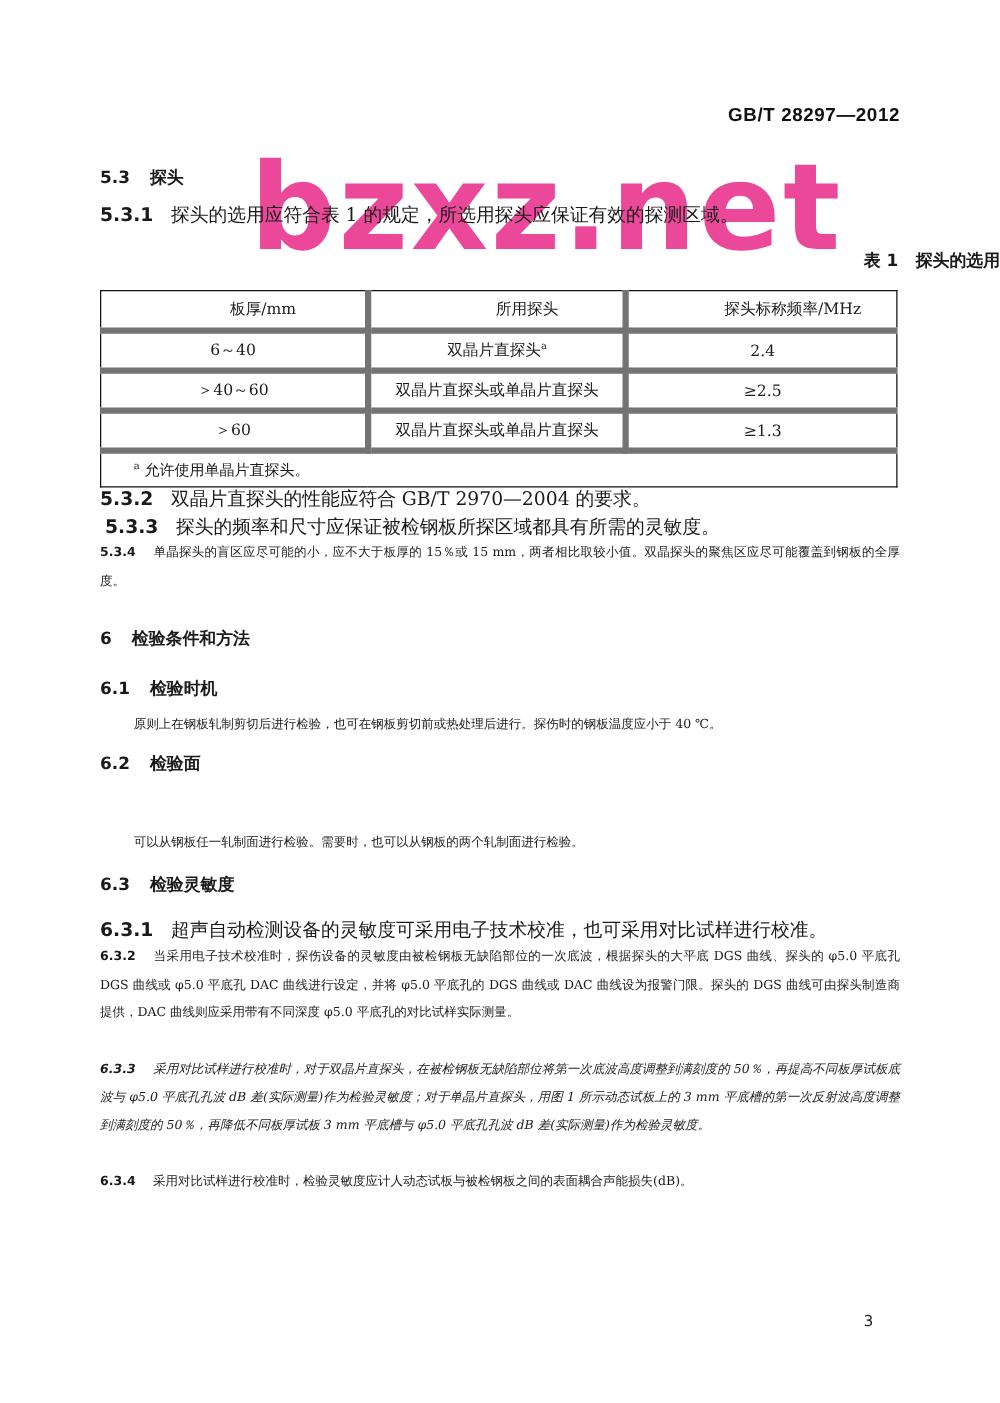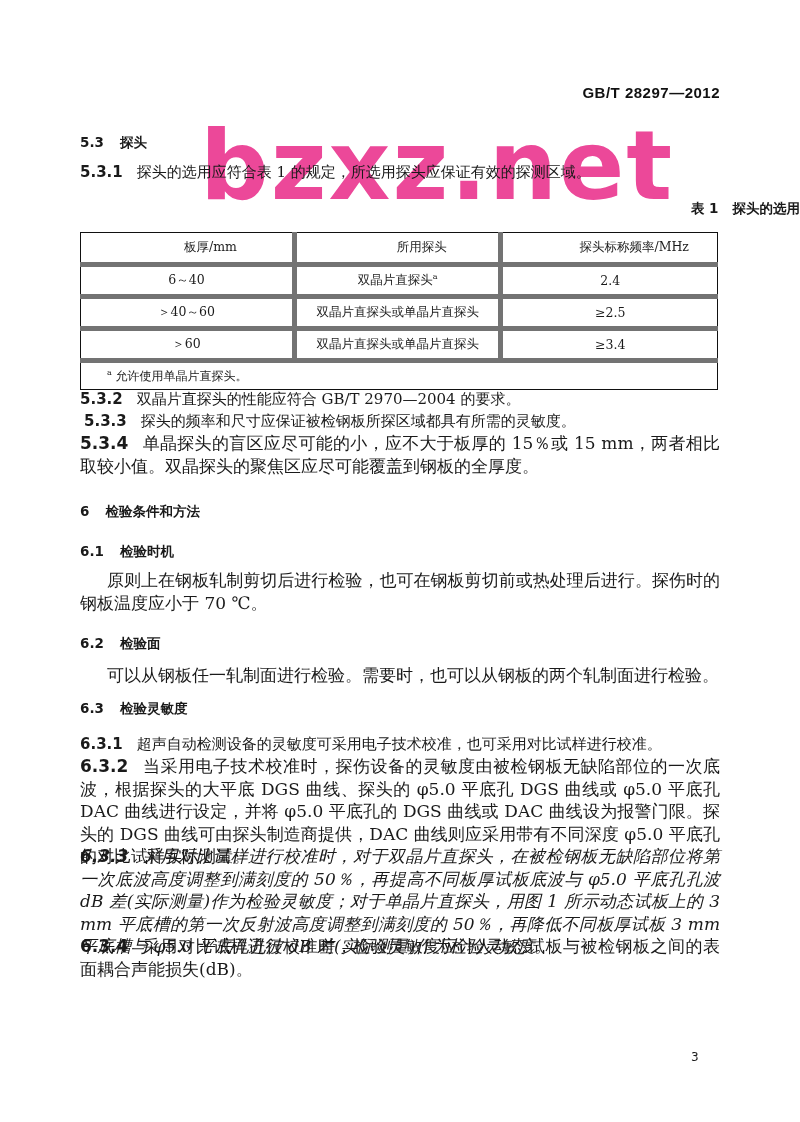--- a/index.html
+++ b/index.html
@@ -61,21 +61,21 @@
       font-family: "DejaVu Sans", "Liberation Sans", sans-serif;
       font-weight: bold;
       margin-right: 14px;
     }
     .heading .num { margin-right: 16px; }
     .para {
       position: absolute;
       z-index: 1;
       left: 80px;
       width: 640px;
-      font-size: 17px;
+      font-size: 10px;
       line-height: 22.5px;
       text-align: justify;
     }
     .indent { text-indent: 27px; }
     .table-caption {
       position: absolute;
       left: 0;
       width: 800px;
       top: 200px;
       text-align: right;
@@ -159,21 +159,21 @@
       <td>2.4</td>
     </tr>
     <tr>
       <td>＞40～60</td>
       <td>双晶片直探头或单晶片直探头</td>
       <td>≥2.5</td>
     </tr>
     <tr>
       <td>＞60</td>
       <td>双晶片直探头或单晶片直探头</td>
-      <td>≥3.4</td>
+      <td>≥1.3</td>
     </tr>
     <tr>
       <td class="footnote" colspan="3"><span class="sup">a</span> <span>允许使用单晶片直探头。</span></td>
     </tr>
   </tbody>
     </table>
 
   <div class="abs" style="left:80px; top:388px;">
     <span class="num">5.3.2</span><span>双晶片直探头的性能应符合 GB/T 2970—2004 的要求。</span>
   </div>
@@ -186,23 +186,23 @@
     <span class="num">5.3.4</span><span>单晶探头的盲区应尽可能的小，应不大于板厚的 15％或 15 mm，两者相比取较小值。双晶探头的聚焦区应尽可能覆盖到钢板的全厚度。</span>
   </div>
 
   <div class="abs heading" style="left:80px; top:500px;">
     <span class="num">6</span><span>检验条件和方法</span>
   </div>
 
   <div class="abs heading" style="left:80px; top:540px;">
     <span class="num">6.1</span><span>检验时机</span>
   </div>
-  <div class="para indent" style="top:569px;">原则上在钢板轧制剪切后进行检验，也可在钢板剪切前或热处理后进行。探伤时的钢板温度应小于 70 ℃。</div>
-
-  <div class="abs heading" style="left:80px; top:632px;">
+  <div class="para indent" style="top:569px;">原则上在钢板轧制剪切后进行检验，也可在钢板剪切前或热处理后进行。探伤时的钢板温度应小于 40 ℃。</div>
+
+  <div class="abs heading" style="left:80px; top:600px;">
     <span class="num">6.2</span><span>检验面</span>
   </div>
   <div class="para indent" style="top:664px;">可以从钢板任一轧制面进行检验。需要时，也可以从钢板的两个轧制面进行检验。</div>
 
   <div class="abs heading" style="left:80px; top:697px;">
     <span class="num">6.3</span><span>检验灵敏度</span>
   </div>
 
   <div class="abs" style="left:80px; top:733px;">
     <span class="num">6.3.1</span><span>超声自动检测设备的灵敏度可采用电子技术校准，也可采用对比试样进行校准。</span>

